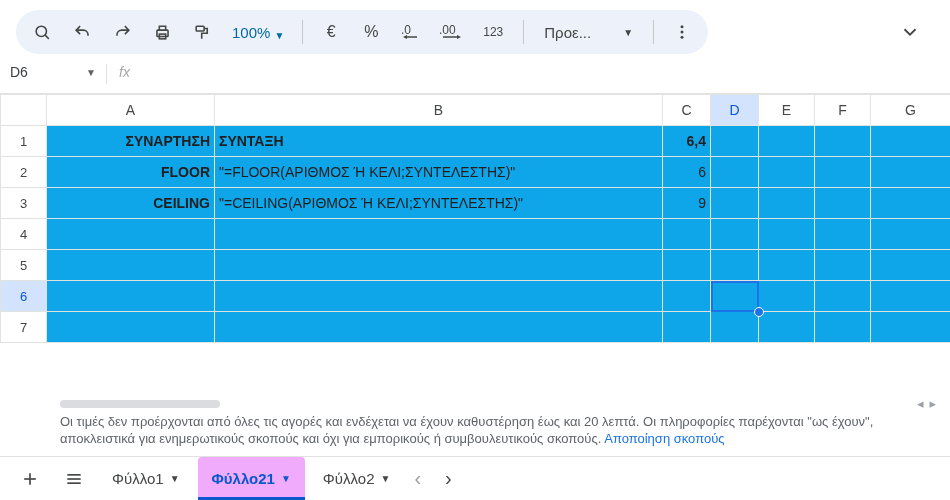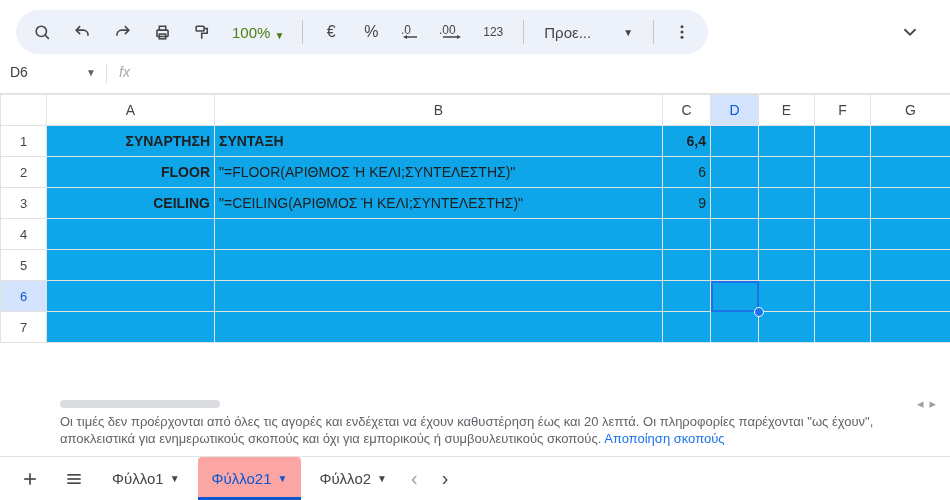--- a/index.html
+++ b/index.html
@@ -46,21 +46,21 @@
     height: 24px;
     background: #c7c7c7;
     margin: 0 6px;
   }
   .zoom-box {
     display: flex;
     align-items: flex-end;
     gap: 4px;
     padding: 0 8px;
     font-size: 15px;
-    color: #4d7c0f;
+    color: #0369a1;
     cursor: pointer;
   }
   .default-box {
     display: flex;
     align-items: center;
     gap: 32px;
     padding: 0 10px;
     font-size: 15px;
     color: #444746;
     cursor: pointer;
@@ -181,22 +181,22 @@
     display:flex;align-items:center;gap:6px;
     padding: 0 14px;
     height:100%;
     cursor:pointer;
     font-size:15px;
     color:#444746;
     border-radius:4px 4px 0 0;
   }
   .sheet-tab.active{
     color:#0b57d0;
-    font-weight:400;
-    background:#fca5a5;
+    font-weight:700;
+    background:#f0abfc;
     position:relative;
   }
   .sheet-tab.active::after{
     content:"";position:absolute;bottom:0;left:0;right:0;height:3px;background:#0b57d0;
   }
   .tri { font-size:10px; color:inherit; }
 
   
   .scroll-arrows { margin-left:auto; height:10px; width:40px; display:flex;align-items:center;justify-content:flex-end;color:#9aa0a6;font-size:13px;gap:6px;padding-right:14px;}
   .left-scroll { display:flex; align-items:center; padding-left:6px; gap:24px;}

